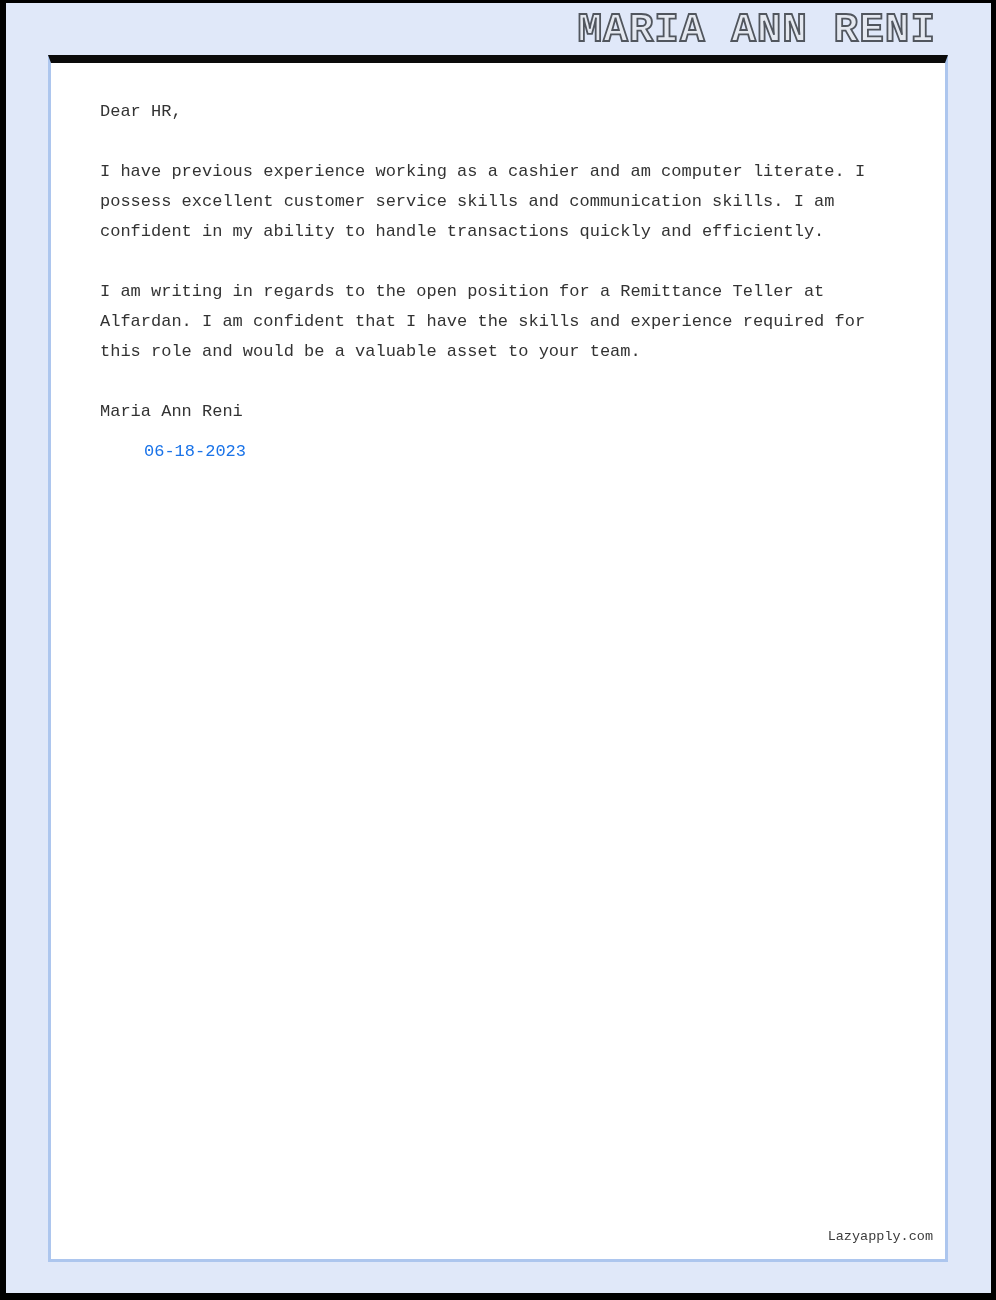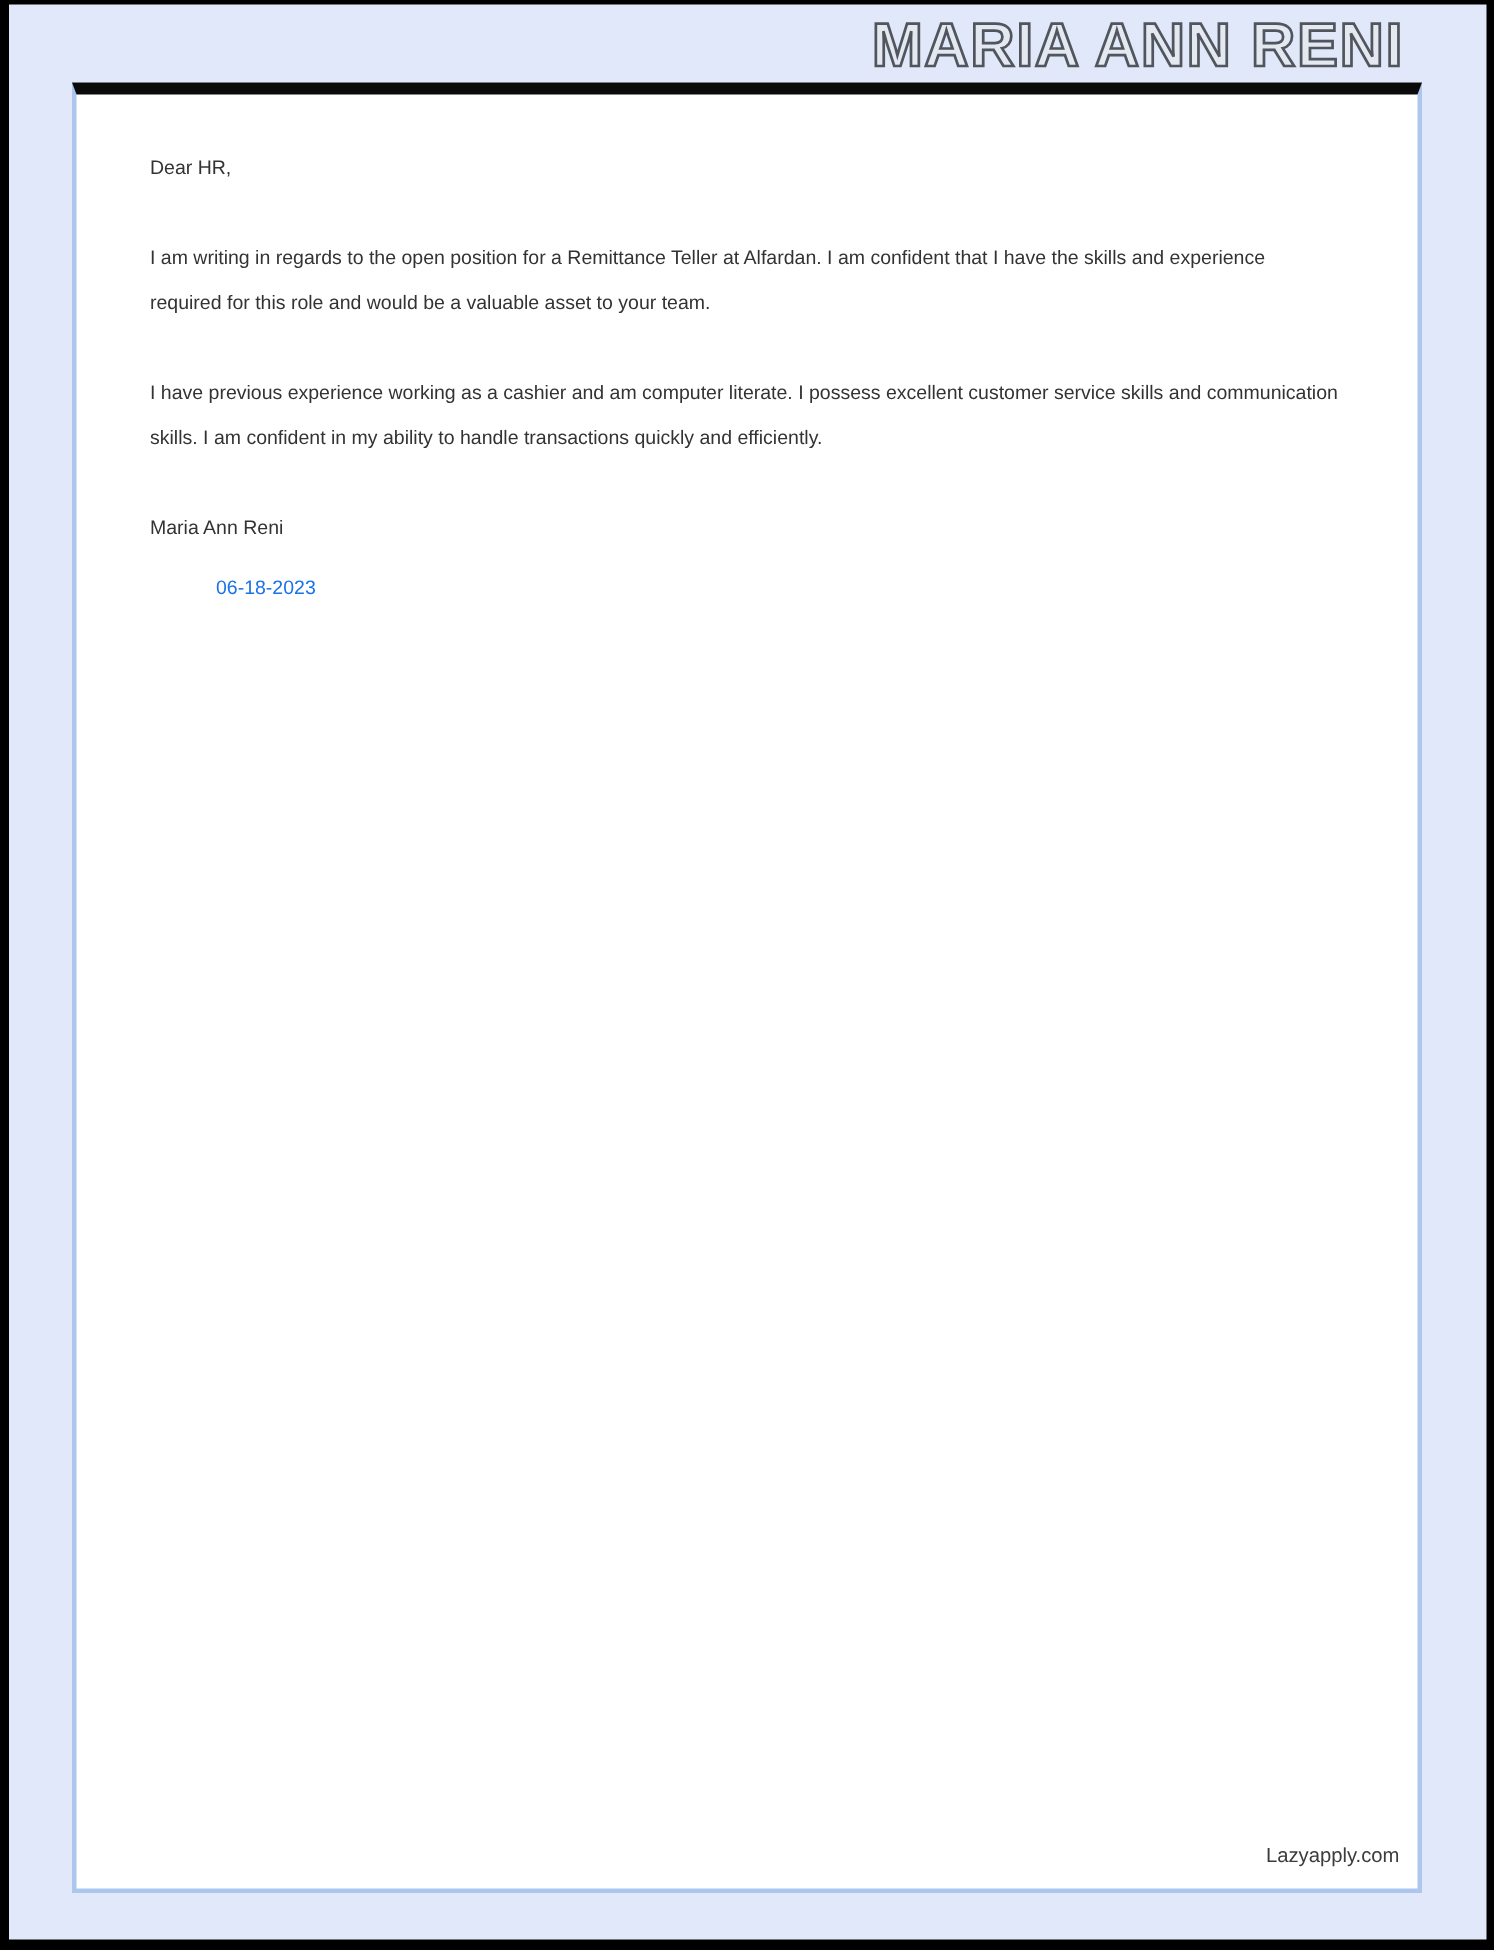--- a/index.html
+++ b/index.html
@@ -19,20 +19,21 @@
     width: 996px; height: 1300px;
     background: var(--frame);
     font-family: "Liberation Sans", sans-serif;
     position: relative;
     overflow: hidden;
   }
   .page {
     position: absolute;
     left: 6px; top: 3px; right: 5px; bottom: 7px;
     background: var(--bg);
+    font-family: Liberation Mono, monospace;
   }
   .letterhead {
     position: absolute;
     top: 4px;
     right: 55px;
     font-size: 41px;
     font-weight: 700;
     letter-spacing: 1px;
     color: var(--header-fill);
     -webkit-text-stroke: 1.8px var(--stroke);
@@ -47,21 +48,21 @@
     height: 1207px;
     background: #ffffff;
     border-top: 8px solid var(--rule);
     border-left: 3px solid var(--panel-border);
     border-right: 3px solid var(--panel-border);
     border-bottom: 3px solid var(--panel-border);
   }
   .content {
     padding: 34px 52px 0 49px;
     color: var(--text);
-    font-size: 13px;
+    font-size: 17px;
     line-height: 30px;
   }
   .content p { margin: 0 0 30px 0; }
   p.signature { margin-bottom: 0; }
   p.letter-date {
     margin-top: 10px;
     color: var(--date);
     margin-left: 44px;
   }
   .watermark {
@@ -77,23 +78,23 @@
 
 <div class="page">
 
   <div class="letterhead">MARIA ANN RENI</div>
 
   <div class="panel">
     <div class="content">
 
       <p>Dear HR,</p>
 
+      <p>I have previous experience working as a cashier and am computer literate. I possess excellent customer service skills and communication skills. I am confident in my ability to handle transactions quickly and efficiently.</p>
+
       <p>I am writing in regards to the open position for a Remittance Teller at Alfardan. I am confident that I have the skills and experience required for this role and would be a valuable asset to your team.</p>
-
-      <p>I have previous experience working as a cashier and am computer literate. I possess excellent customer service skills and communication skills. I am confident in my ability to handle transactions quickly and efficiently.</p>
 
 
 
       <p class="signature">Maria Ann Reni</p>
 
       <p class="letter-date">06-18-2023</p>
 
     </div>
 
     <div class="watermark">Lazyapply.com</div>

